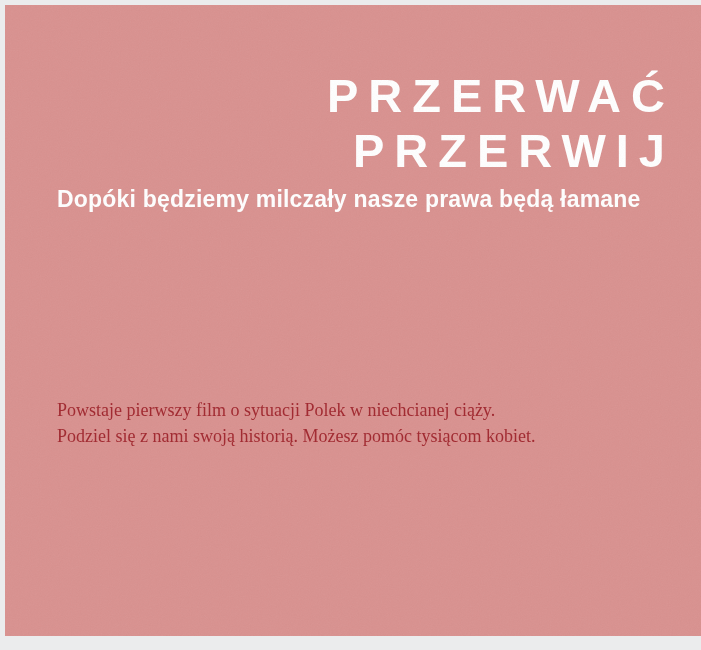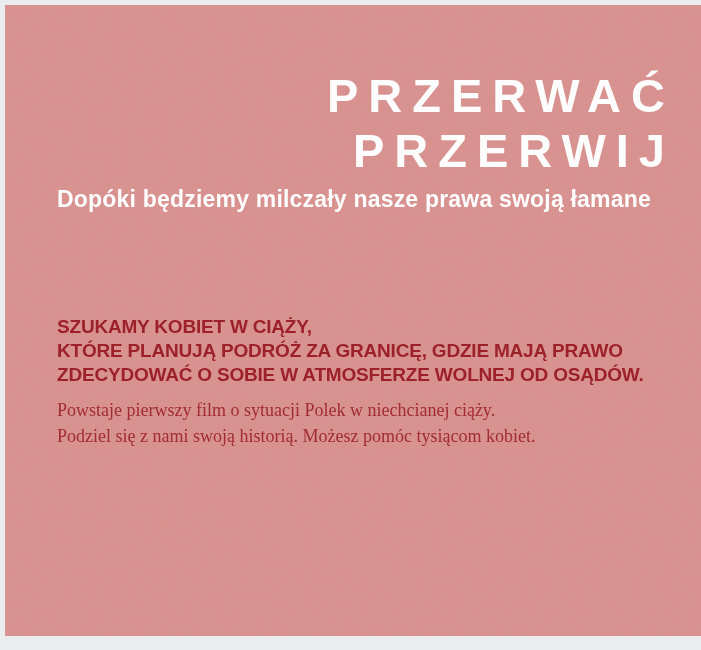--- a/index.html
+++ b/index.html
@@ -91,27 +91,22 @@
 </head>
 <body>
 
 <div class="poster">
 
   <div class="title">
     <div>PRZERWAĆ</div>
     <div>PRZERWIJ</div>
   </div>
 
-  <div class="subtitle">Dopóki będziemy milczały nasze prawa swoją łamane</div>
+  <div class="subtitle">Dopóki będziemy milczały nasze prawa będą łamane</div>
 
-  <div class="callout">
-    <div>SZUKAMY KOBIET W CIĄŻY,</div>
-    <div>KTÓRE PLANUJĄ PODRÓŻ ZA GRANICĘ, GDZIE MAJĄ PRAWO</div>
-    <div>ZDECYDOWAĆ O SOBIE W ATMOSFERZE WOLNEJ OD OSĄDÓW.</div>
-  </div>
 
   <div class="body-copy">
     <div>Powstaje pierwszy film o sytuacji Polek w niechcianej ciąży.</div>
     <div>Podziel się z nami swoją historią. Możesz pomóc tysiącom kobiet.</div>
   </div>
 
 
   <svg class="grain" xmlns="http://www.w3.org/2000/svg">
     <filter id="noise">
       <feTurbulence type="fractalNoise" baseFrequency="0.9" numOctaves="2" stitchTiles="stitch"></feTurbulence>

